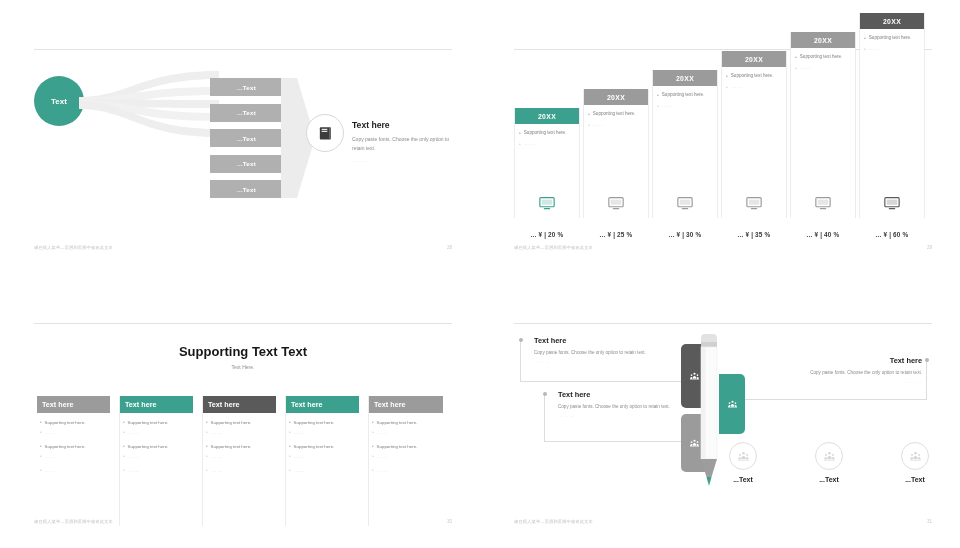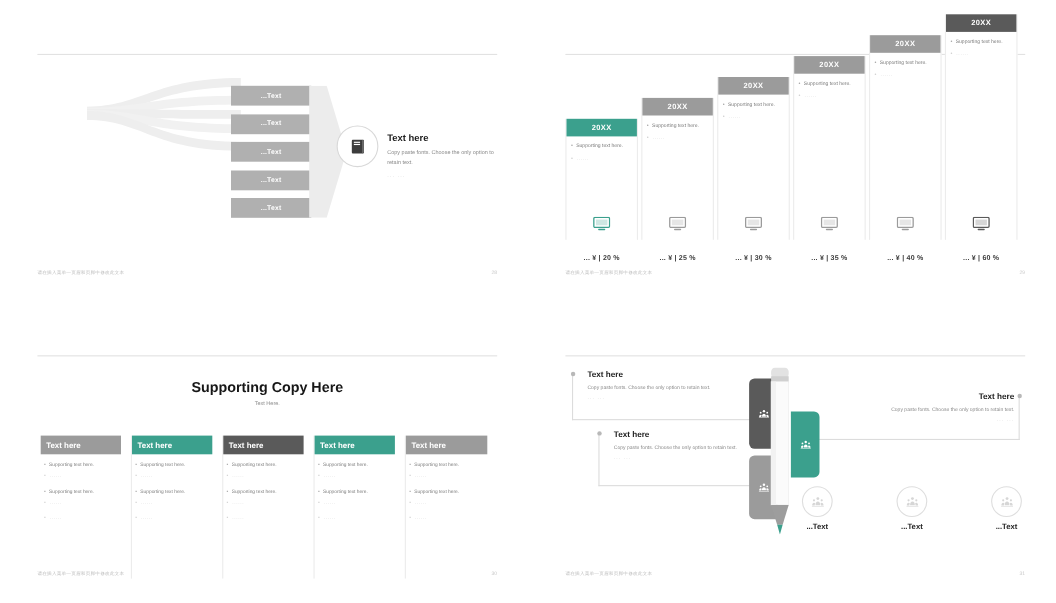--- a/index.html
+++ b/index.html
@@ -79,20 +79,23 @@
 </style>
 </head>
 <body>
 
 <div class="grid">
 
   <div class="slide">
     <div class="top-rule"></div>
     <div class="slide-inner">
 
+      <div class="s1-circle">
+        <span>Text</span>
+      </div>
 
       <svg class="s1-flows" viewBox="0 0 140 70">
         <path d="M0,30 C50,30 60,4 140,4 L140,12 C60,12 50,38 0,38 Z" fill="#eeeeee"></path>
         <path d="M0,31 C50,31 60,20 140,20 L140,28 C60,28 50,39 0,39 Z" fill="#f1f1f1"></path>
         <path d="M0,32 C50,32 60,33 140,33 L140,41 C60,41 50,40 0,40 Z" fill="#eeeeee"></path>
         <path d="M0,33 C50,33 60,46 140,46 L140,54 C60,54 50,41 0,41 Z" fill="#f1f1f1"></path>
         <path d="M0,34 C50,34 60,62 140,62 L140,70 C60,70 50,42 0,42 Z" fill="#eeeeee"></path>
       </svg>
 
       <div class="s1-boxes">
@@ -269,21 +272,21 @@
           <div class="s2-foot" style="left: 345px;">... ¥ | 60 %</div>
         </div>
       <div class="footer-text">请在插入菜单—页眉和页脚中修改此文本</div>
       <div class="footer-page">29</div>
     </div>
   </div>
 
   <div class="slide">
     <div class="top-rule"></div>
     <div class="slide-inner">
-      <div class="s3-title">Supporting Copy Here</div>
+      <div class="s3-title">Supporting Text Text</div>
       <div class="s3-sub">Text Here.</div>
       <div class="s3-cols" id="s3-cols">
           <div class="s3-col">
             <div class="s3-head" style="background:#9b9b9b">Text here</div>
             <div class="s3-list">
               <div class="s3-item">
                 <div class="s3-li">
                   <span class="bul">•</span>
                   <span>Supporting text here.</span>
                 </div>

